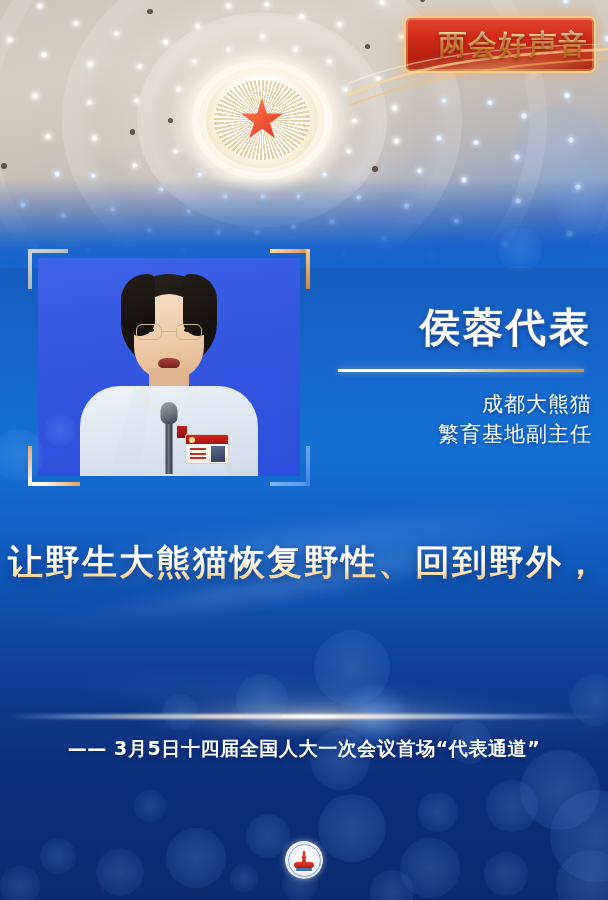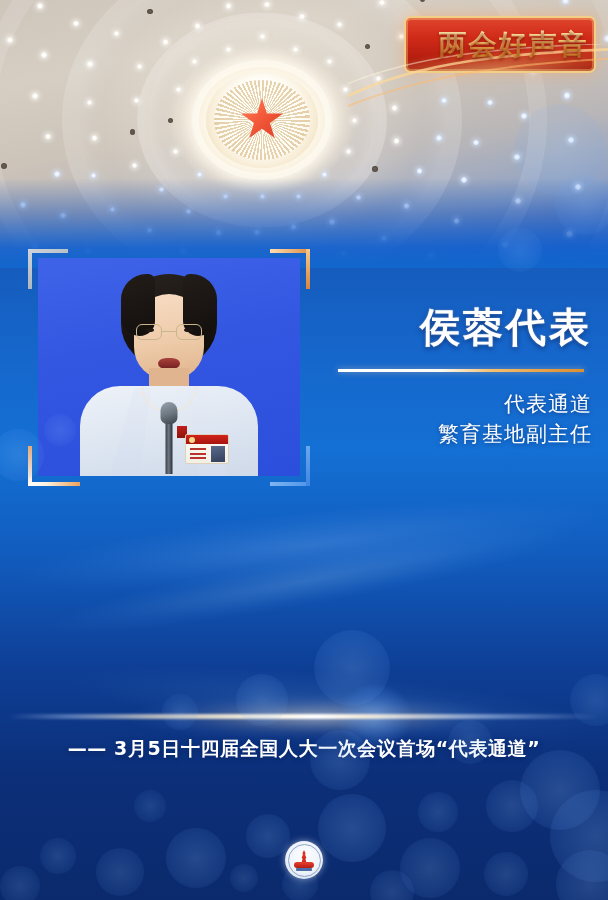--- a/index.html
+++ b/index.html
@@ -524,30 +524,31 @@
     <div class="corner c-bl">
         <span class="h"></span>
         <span class="v"></span>
       </div>
   </div>
 
   <div class="name-block">
     <div class="rep-name">侯蓉代表</div>
     <div class="name-divider"></div>
     <div class="rep-title">
-      <div>代表通道</div>
+      <div>成都大熊猫</div>
       <div>繁育基地副主任</div>
     </div>
   </div>
 
   <div class="swoosh sw1"></div>
   <div class="swoosh sw2"></div>
   <div class="swoosh sw3"></div>
 
   <div class="quote">
+    <div class="qline">让野生大熊猫恢复野性、回到野外，</div>
   </div>
 
   <div class="streak">
     <div class="halo"></div>
     <div class="glowball"></div>
     <div class="core"></div>
   </div>
 
   <div class="attribution">—— 3月5日十四届全国人大一次会议首场“代表通道”</div>
 

